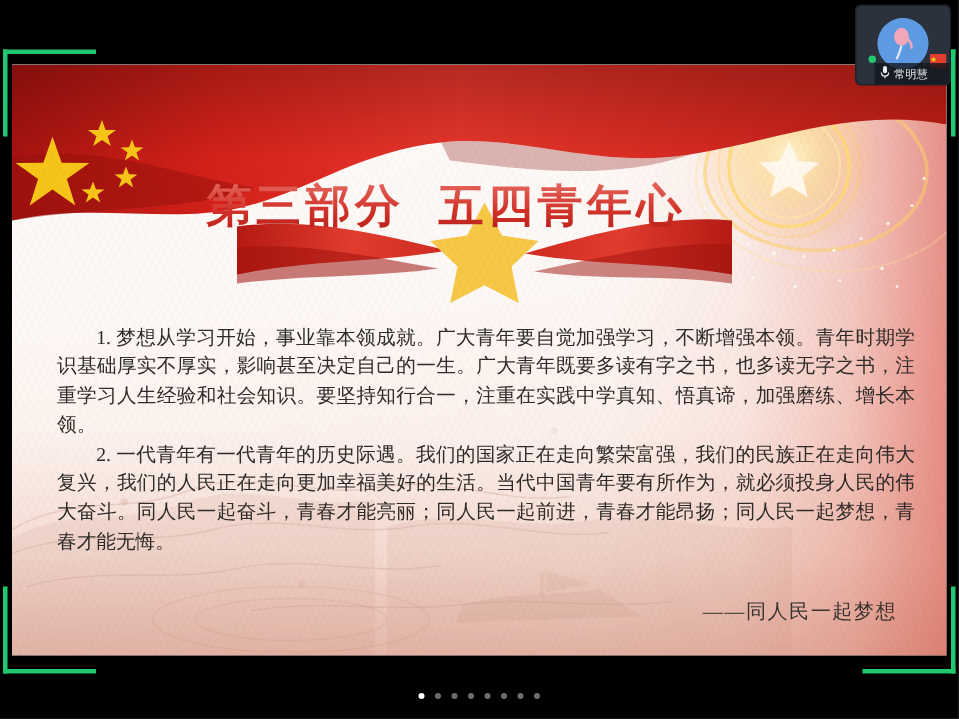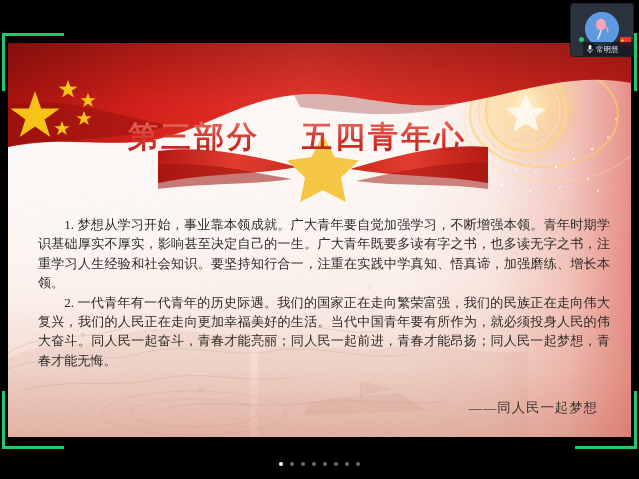--- a/index.html
+++ b/index.html
@@ -62,21 +62,21 @@
 
   
   .medallion{ position:absolute; left:432px; top:16px; width:200px; height:150px; }
 
   
   .ribbonwrap{ position:absolute; left:150px; top:88px; width:330px; height:72px; }
 
   
   #slide-title{
     position:absolute; left:0; top:74px; width:579px; text-align:center;
-    font-family:Liberation Mono, monospace;
+    font-family:Liberation Sans, sans-serif;
     font-size:30px; font-weight:700; letter-spacing:3px;
     background:linear-gradient(180deg,#e8736a 0%, #d2342b 55%, #b31a14 100%);
     -webkit-background-clip:text; background-clip:text; color:transparent;
     -webkit-text-fill-color:transparent;
     z-index:6; white-space:pre;
   }
 
   
   #body-text{
     position:absolute; left:30px; top:172px; width:572px; z-index:7;

